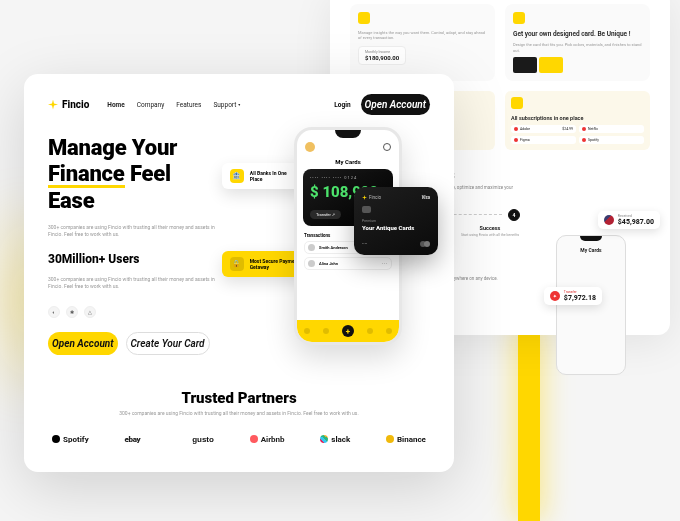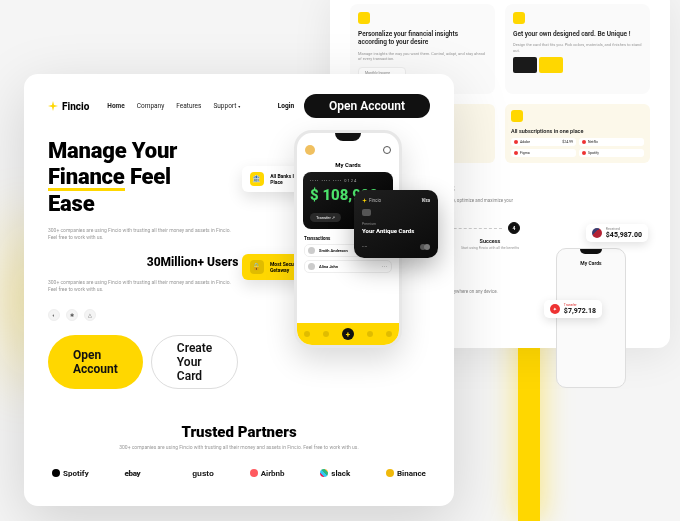--- a/index.html
+++ b/index.html
@@ -167,40 +167,40 @@
     clip-path: polygon(50% 0, 60% 40%, 100% 50%, 60% 60%, 50% 100%, 40% 60%, 0 50%, 40% 40%);
   }
   .nav-links { display: flex; gap: 12px; font-size: 6.5px; color: #222; }
   .nav-links .link { cursor: pointer; display:flex; align-items:center; gap:2px; }
   .nav-links .link.active { font-weight: 700; }
   .nav-right { margin-left: auto; display: flex; align-items: center; gap: 10px; }
   .nav-right .login { font-size: 6.5px; font-weight: 700; cursor: pointer; }
   .btn-pill {
     background: #111; color: #fff;
     border-radius: 999px;
-    padding: 5px 25px;
-    font-size: 12px; font-weight: 600;
+    padding: 5px 4px;
+    font-size: 10px; font-weight: 600;
     cursor: pointer;
-    display: inline-flex; align-items: center;
+    display: inline-flex; align-items: center; font-style: italic;
   }
   .btn-pill.outline { background: #fff; color: #111; border: 1px solid #ddd; }
   .btn-pill.yellow { background: #ffd700; color: #111; font-weight: 700; }
 
   .hero { display: flex; gap: 12px; }
   .hero-left { flex: 0 0 170px; }
   .headline {
     font-size: 22px; font-weight: 900; line-height: 1.2;
     letter-spacing: -0.2px;
   }
   .headline .underline {
     display: inline-block;
     box-shadow: inset 0 -3px 0 #ffd700;
   }
   .sub-text { font-size: 5px; color: #999; margin-top: 10px; line-height: 1.4; }
-  .stat { font-size: 12px; font-weight: 800; margin-top: 14px; text-align: right; }
+  .stat { font-size: 12px; font-weight: 800; margin-top: 14px; }
   .press-row { display: flex; gap: 6px; margin-top: 16px; align-items:center; }
   .press-ico { width: 12px; height: 12px; border-radius: 50%; background: #f4f4f4; border: 0.5px solid #eee; display:flex;align-items:center;justify-content:center;font-size:5px;color:#555;}
   .cta-row { display: flex; gap: 8px; margin-top: 14px; }
 
   .hero-right { position: relative; flex: 1; }
   .phone {
     position: absolute;
     top: -8px; right: 28px;
     width: 108px; height: 218px;
     background: #fff;
@@ -291,21 +291,20 @@
 <body>
 
 <div class="bg-gradient-left"></div>
 <div class="bg-gradient-right"></div>
 
 <div class="page-back">
 
   <div class="features-row">
     <div class="feature-card">
       <div class="feature-icon"></div>
-      <div class="feature-title">Personalize your financial insights according to your desire</div>
       <div class="feature-desc">Manage insights the way you want them. Control, adapt, and stay ahead of every transaction.</div>
       <div class="income-pill">
         <div class="lbl">Monthly Income</div>
         <div class="val">$180,900.00</div>
       </div>
     </div>
     <div class="feature-card">
       <div class="feature-icon"></div>
       <div class="feature-title">Get your own designed card. Be Unique !</div>
       <div class="feature-desc">Design the card that fits you. Pick colors, materials, and finishes to stand out.</div>
@@ -388,21 +387,21 @@
       <span>▶</span>
       <span>Download Now</span>
     </div>
   </div>
 
   <div class="app-mock">
     <div class="notch"></div>
     <div style="text-align:center;font-size:5px;font-weight:700;margin-top:6px">My Cards</div>
   </div>
 
-  <div class="float-badge" style="right:22px; bottom:106px;">
+  <div class="float-badge" style="right:10px; bottom:106px;">
     <div class="fcirc us"></div>
     <div class="txt">
       <div class="lbl">Received</div>
       <div class="val">$45,987.00</div>
     </div>
   </div>
   <div class="float-badge" style="right:68px; bottom:30px;">
     <div class="fcirc">✦</div>
     <div class="txt">
       <div class="lbl" style="color:#d33">Transfer</div>

